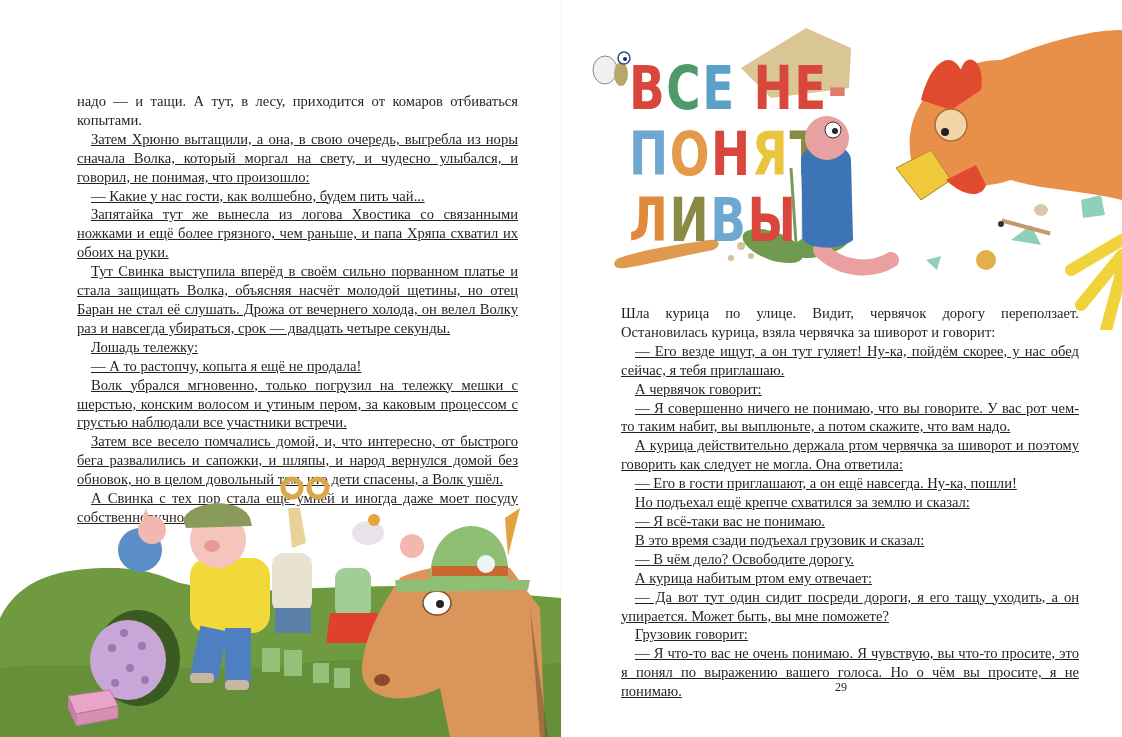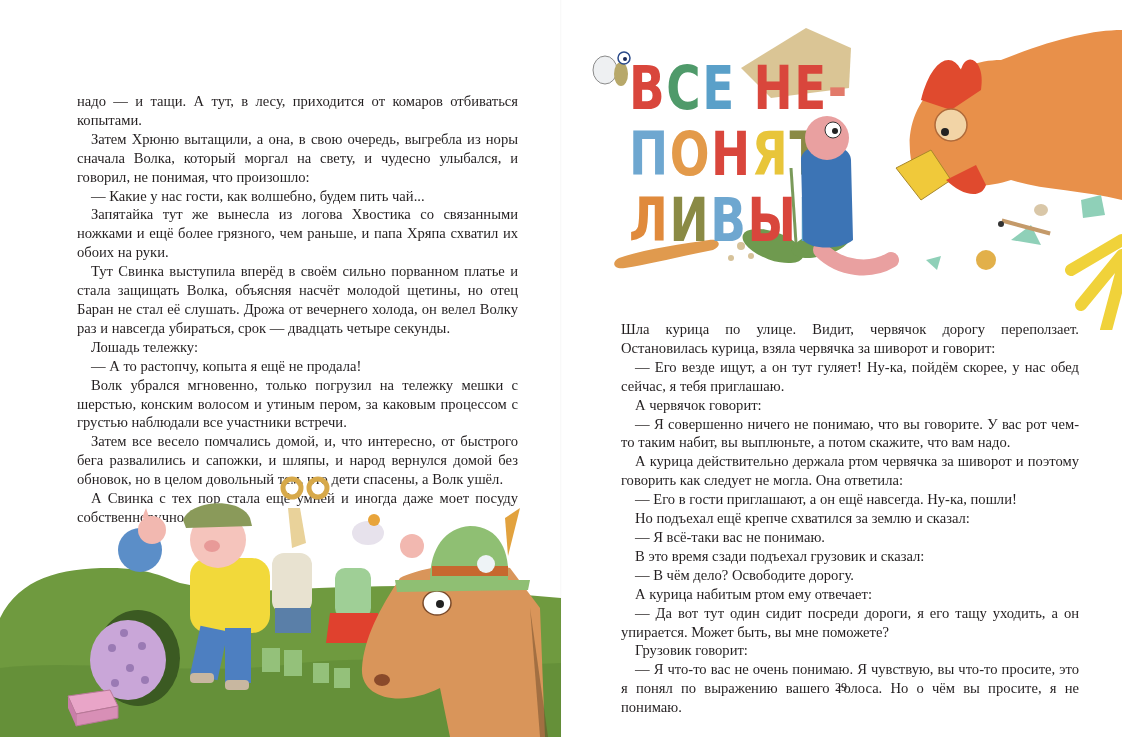--- a/index.html
+++ b/index.html
@@ -10,24 +10,24 @@
     color:#231f20;
   }
   .page { position:absolute; top:0; height:737px; }
   .page-left { left:0; width:561px; }
   .page-right { left:561px; width:561px; }
   .gutter { position:absolute; left:560px; top:0; width:2px; height:737px;
     background:linear-gradient(to right, rgba(0,0,0,0.03), rgba(0,0,0,0)); }
 
   .text-block { position:absolute; font-size:14.6px; line-height:18.9px; text-align:justify; }
   .text-block p { margin:0; }
-  .text-block p.indent { text-indent:14px; }
+  .text-block p.indent { text-indent:14px;text-decoration:underline; }
   .text-block p.first { text-indent:0; }
   .left-text { left:77px; top:60px; width:441px;margin-top:32px; }
-  .right-text { left:60px; top:320px; width:458px; }
+  .right-text { left:60px; top:304px; width:458px; }
 
   .page-number { position:absolute; left:262px; top:680px; width:36px; text-align:center; font-size:12px; }
 
   .illu { position:absolute; }
   .title-art { left:30px; top:18px; width:260px; height:262px; }
   .title-letters { position:absolute; left:0; top:0; width:100%; height:100%;
     font-family:"DejaVu Sans", sans-serif; font-weight:bold; }
   .title-line { position:absolute; left:38px; font-size:60px; letter-spacing:2px; line-height:60px; transform:scaleX(0.78); transform-origin:left top; }
   .hen-art { left:330px; top:20px; width:231px; height:310px; }
   .worm-art { left:220px; top:100px; width:120px; height:180px; }

